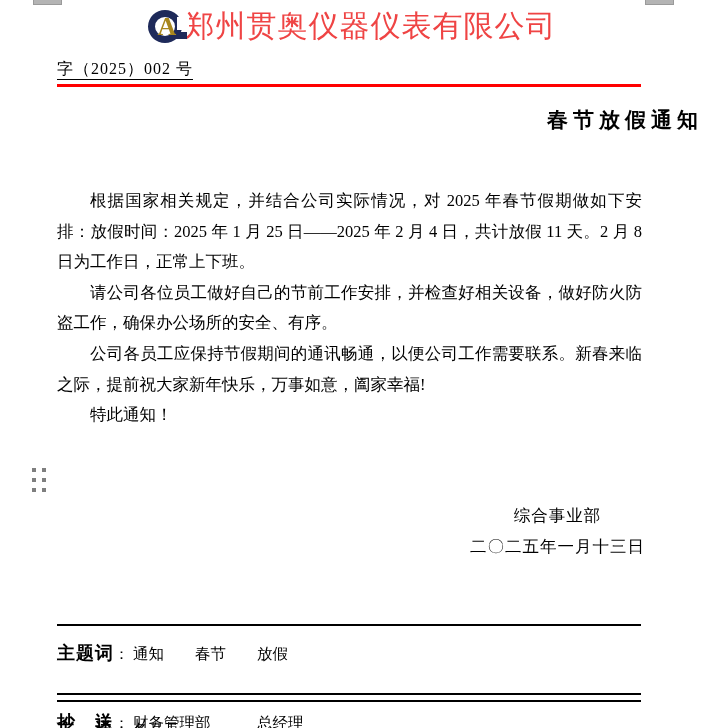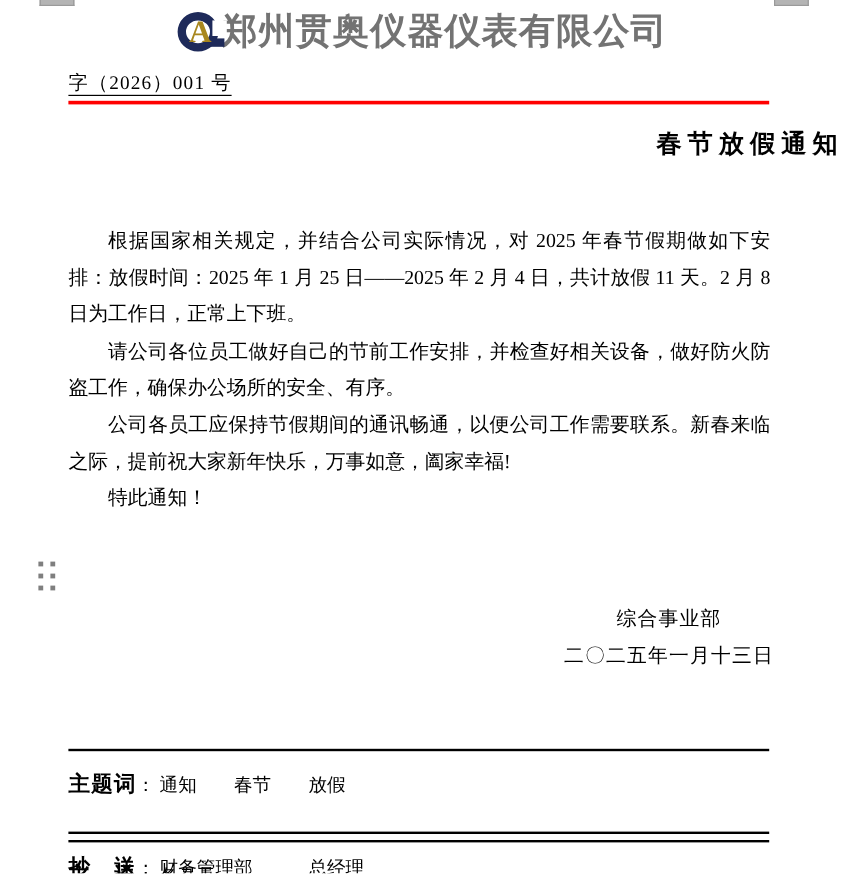--- a/index.html
+++ b/index.html
@@ -25,22 +25,22 @@
     box-sizing:border-box;
   }
   .logo .notch{position:absolute;right:-2px;top:9px;width:12px;height:13px;background:#ffffff;}
   .logo .gbar{position:absolute;right:0;top:24px;width:16px;height:7px;background:#1e2a5a;}
   .logo .aletter{
     position:absolute;left:11px;top:3px;
     font-family:"Liberation Serif","DejaVu Serif",serif;
     font-weight:bold;font-size:26px;line-height:32px;color:#a8871e;
   }
   .company{
-    font-size:30px;font-weight:bold;letter-spacing:1px;
-    color:#737373;white-space:nowrap;
+    font-size:30px;font-weight:normal;letter-spacing:1px;
+    color:#ef4444;white-space:nowrap;
   }
 
   
   .docnum{
     position:absolute;left:57px;top:59px;
     font-size:16px;letter-spacing:1px;
     text-decoration:underline;text-underline-offset:5px;
     white-space:nowrap;
   }
   .redline{position:absolute;left:57px;top:84px;width:584px;height:3px;background:#ff0000;}
@@ -99,21 +99,21 @@
   <div class="header">
     <span class="logo">
       <span class="cring"></span>
       <span class="notch"></span>
       <span class="gbar"></span>
       <span class="aletter">A</span>
     </span>
     <span class="company">郑州贯奥仪器仪表有限公司</span>
   </div>
 
-  <div class="docnum">字（2026）001 号</div>
+  <div class="docnum">字（2025）002 号</div>
   <div class="redline"></div>
 
   <div class="doc-title">春节放假通知</div>
 
   <div class="body-text">
     <p>根据国家相关规定，并结合公司实际情况，对 2025 年春节假期做如下安排：放假时间：2025 年 1 月 25 日——2025 年 2 月 4 日，共计放假 11 天。2 月 8 日为工作日，正常上下班。</p>
     <p>请公司各位员工做好自己的节前工作安排，并检查好相关设备，做好防火防盗工作，确保办公场所的安全、有序。</p>
     <p>公司各员工应保持节假期间的通讯畅通，以便公司工作需要联系。新春来临之际，提前祝大家新年快乐，万事如意，阖家幸福!</p>
     <p>特此通知！</p>
   </div>

